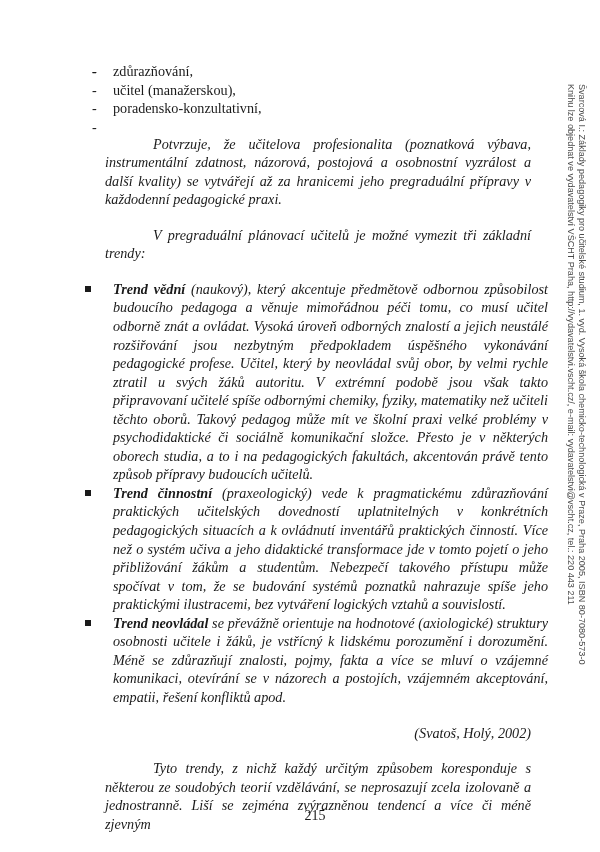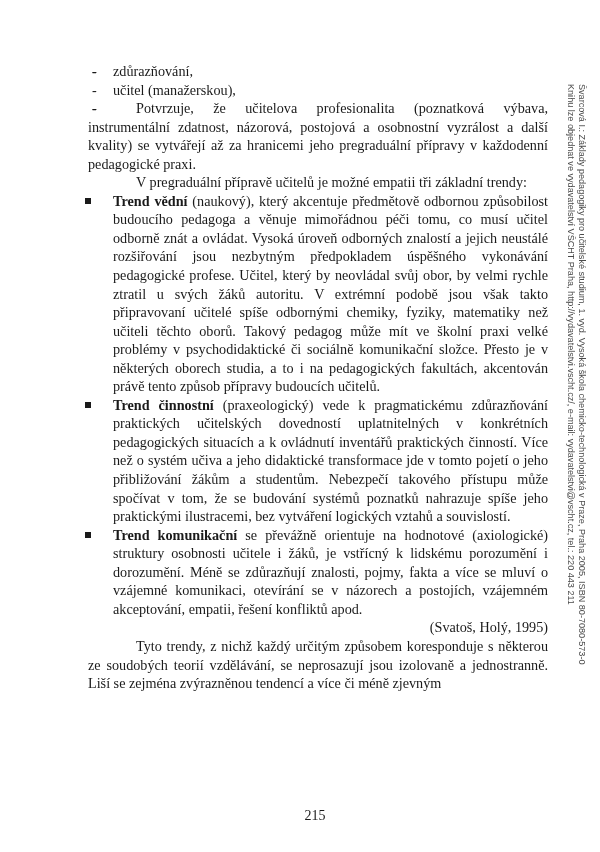--- a/index.html
+++ b/index.html
@@ -5,24 +5,24 @@
     html, body { margin: 0; padding: 0; background: #ffffff; }
     body { width: 600px; height: 852px; position: relative; overflow: hidden; }
     .page {
       position: absolute; left: 88px; top: 62px; width: 460px;
       font-family: "Liberation Serif", "DejaVu Serif", serif;
       font-size: 14.2px; line-height: 18.55px; color: #1a1a1a;
     }
     .dash-list { list-style: none; margin: 0; padding: 0; }
     .dash-list li { position: relative; padding-left: 25px; margin-left: 0; }
     .dash-list li .dash { position: absolute; left: 4px; top: 0; }
-    p { margin: 0; text-align: justify; }
+    p { margin: 17px; text-align: justify; font-style: italic; }
     .indent { text-indent: 48px; }
     .bullets { list-style: none; margin: 0; padding: 0; }
-    .bullets li { position: relative; padding-left: 25px; text-align: justify; }
+    .bullets li { position: relative; padding-left: 25px; text-align: justify; font-style: italic; }
     .bullets li .sq {
       position: absolute; left: -3px; top: 6px; width: 6px; height: 6px; background: #1a1a1a;
     }
     .bullets li b { font-weight: bold; }
     .cite { text-align: right; }
     .pagenum {
       position: absolute; top: 808px; left: 0; width: 600px; text-align: center;
       font-family: "Liberation Serif", "DejaVu Serif", serif; font-size: 14px; color: #1a1a1a;
       padding-left: 30px; box-sizing: border-box;
     }
@@ -35,41 +35,41 @@
     .side div { white-space: nowrap; }
   </style>
 </head>
 <body>
 
 <div class="page">
   <ul class="dash-list">
     <li><span class="dash">-</span></li>
     <li><span class="dash">-</span><span>zdůrazňování,</span></li>
     <li><span class="dash">-</span><span>učitel (manažerskou),</span></li>
-    <li><span class="dash">-</span></li>
+    <li><span class="dash">-</span><span>poradensko-konzultativní,</span></li>
     <li><span class="dash">-</span></li>
   </ul>
 
   <p class="indent">Potvrzuje, že učitelova profesionalita (poznatková výbava, instrumentální zdatnost, názorová, postojová a osobnostní vyzrálost a další kvality) se vytvářejí až za hranicemi jeho pregraduální přípravy v každodenní pedagogické praxi.</p>
-  <p class="indent">V pregraduální přípravě učitelů je možné empatii tři základní trendy:</p>
+  <p class="indent">V pregraduální plánovací učitelů je možné vymezit tři základní trendy:</p>
 
   <ul class="bullets">
     <li>
       <span class="sq"></span><b>Trend vědní</b><span> (naukový), který akcentuje předmětově odbornou způsobilost budoucího pedagoga a věnuje mimořádnou péči tomu, co musí učitel odborně znát a ovládat. Vysoká úroveň odborných znalostí a jejich neustálé rozšiřování jsou nezbytným předpokladem úspěšného vykonávání pedagogické profese. Učitel, který by neovládal svůj obor, by velmi rychle ztratil u svých žáků autoritu. V extrémní podobě jsou však takto připravovaní učitelé spíše odbornými chemiky, fyziky, matematiky než učiteli těchto oborů. Takový pedagog může mít ve školní praxi velké problémy v psychodidaktické či sociálně komunikační složce. Přesto je v některých oborech studia, a to i na pedagogických fakultách, akcentován právě tento způsob přípravy budoucích učitelů.</span>
     </li>
     <li>
       <span class="sq"></span><b>Trend činnostní</b><span> (praxeologický) vede k pragmatickému zdůrazňování praktických učitelských dovedností uplatnitelných v konkrétních pedagogických situacích a k ovládnutí inventářů praktických činností. Více než o systém učiva a jeho didaktické transformace jde v tomto pojetí o jeho přibližování žákům a studentům. Nebezpečí takového přístupu může spočívat v tom, že se budování systémů poznatků nahrazuje spíše jeho praktickými ilustracemi, bez vytváření logických vztahů a souvislostí.</span>
     </li>
     <li>
-      <span class="sq"></span><b>Trend komunikační</b><span> se převážně orientuje na hodnotové (axiologické) struktury osobnosti učitele i žáků, je vstřícný k lidskému porozumění i dorozumění. Méně se zdůrazňují znalosti, pojmy, fakta a více se mluví o vzájemné komunikaci, otevírání se v názorech a postojích, vzájemném akceptování, empatii, řešení konfliktů apod.</span>
+      <span class="sq"></span><b>Trend neovládal</b><span> se převážně orientuje na hodnotové (axiologické) struktury osobnosti učitele i žáků, je vstřícný k lidskému porozumění i dorozumění. Méně se zdůrazňují znalosti, pojmy, fakta a více se mluví o vzájemné komunikaci, otevírání se v názorech a postojích, vzájemném akceptování, empatii, řešení konfliktů apod.</span>
     </li>
   </ul>
 
-  <p class="cite">(Svatoš, Holý, 1995)</p>
-  <p class="indent">Tyto trendy, z nichž každý určitým způsobem koresponduje s některou ze soudobých teorií vzdělávání, se neprosazují jsou izolovaně a jednostranně. Liší se zejména zvýrazněnou tendencí a více či méně zjevným</p>
+  <p class="cite">(Svatoš, Holý, 2002)</p>
+  <p class="indent">Tyto trendy, z nichž každý určitým způsobem koresponduje s některou ze soudobých teorií vzdělávání, se neprosazují zcela izolovaně a jednostranně. Liší se zejména zvýrazněnou tendencí a více či méně zjevným</p>
 </div>
 
 <div class="pagenum">215</div>
 
 <div class="side">
   <div>Švarcová I.: Základy pedagogiky pro učitelské studium, 1. vyd. Vysoká škola chemicko-technologická v Praze, Praha 2005, ISBN 80-7080-573-0</div>
   <div>Knihu lze objednat ve vydavatelství VŠCHT Praha, http://vydavatelstvi.vscht.cz/, e-mail: vydavatelstvi@vscht.cz, tel.: 220 443 211</div>
 </div>
 
 </body></html>

